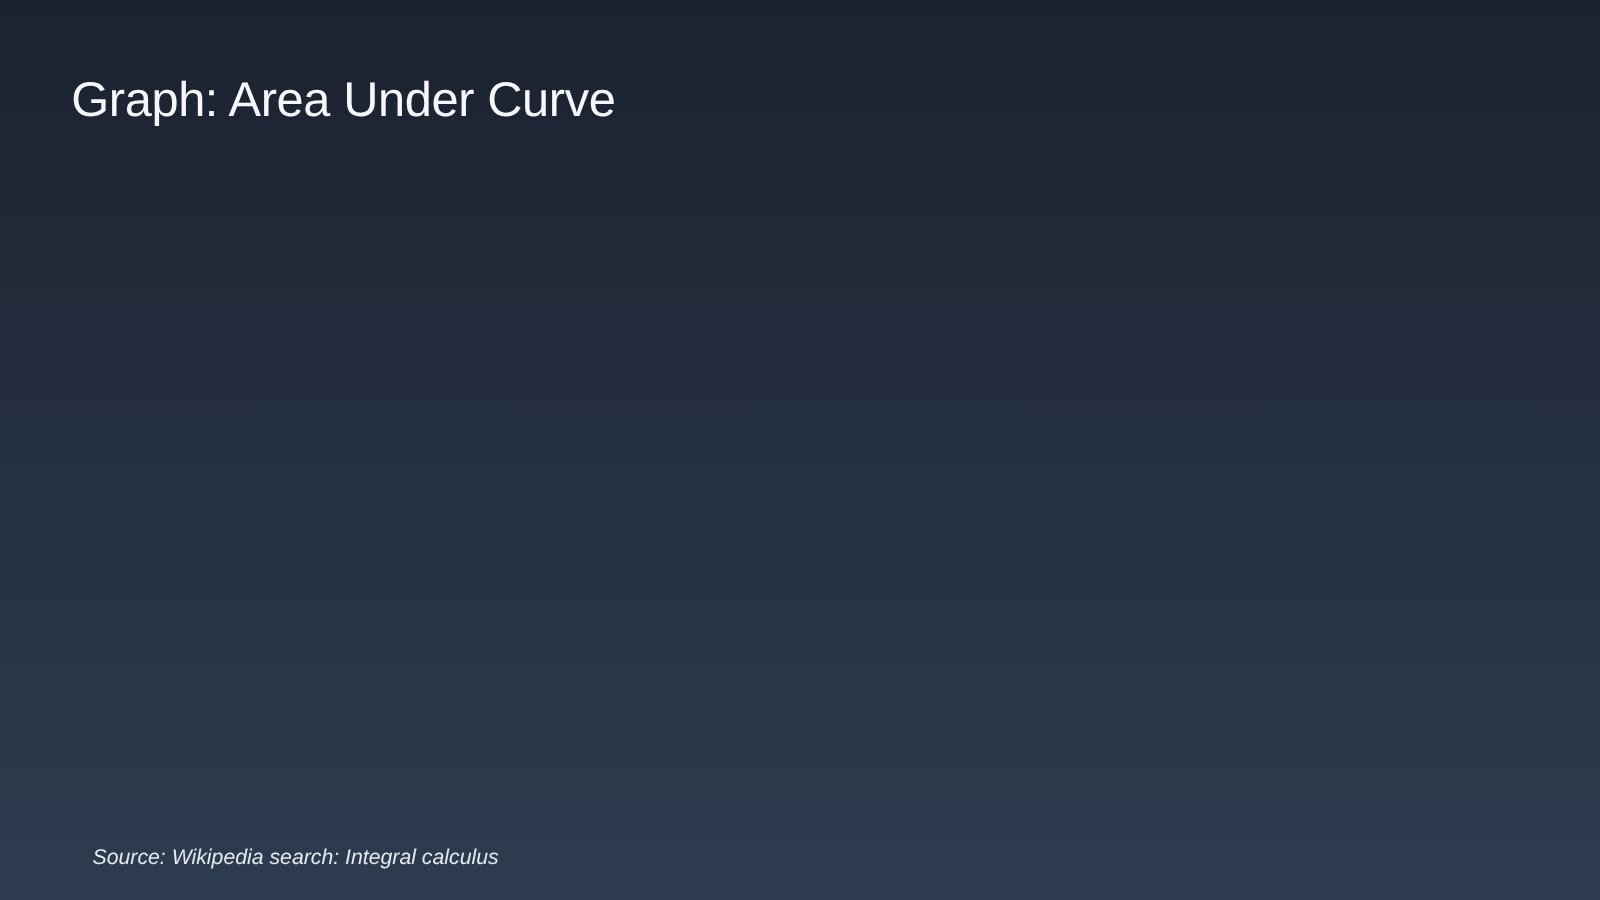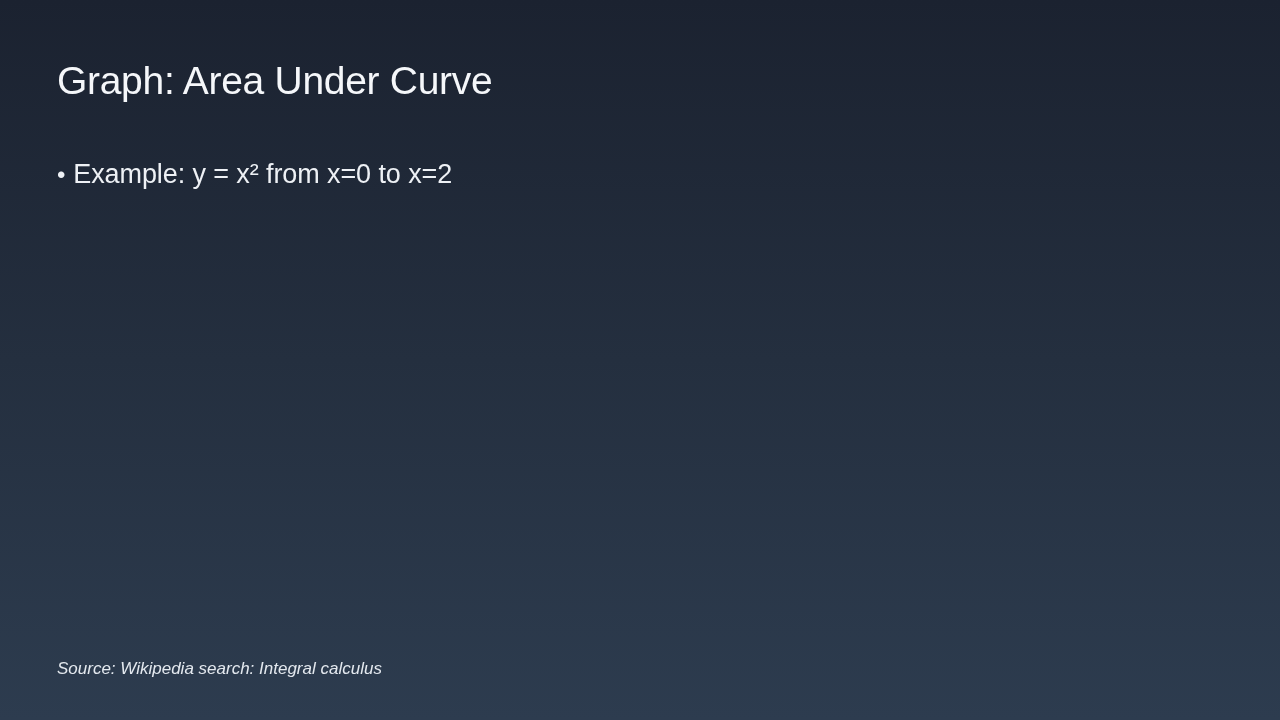--- a/index.html
+++ b/index.html
@@ -75,42 +75,39 @@
 
   .bullet-text {
     display: inline;
   }
 
   
   #source-note {
     position: absolute;
     left: 57px;
     top: 657px;
-    margin: 0;
+    margin: 17px;
     font-size: 17px;
     font-style: italic;
     font-weight: 400;
     line-height: 24px;
     color: #e4e9ef;
     white-space: nowrap;
   }
 </style>
 </head>
 <body>
 
 <div id="slide">
 
   <h1 id="slide-title">Graph: Area Under Curve</h1>
 
   <ul id="bullet-list">
 
 
 
-    <li class="bullet-item">
-      <span class="bullet-marker">•</span><span class="bullet-text">Example: y = x² from x=0 to x=2</span>
-    </li>
 
 
   </ul>
 
   <p id="source-note">Source: Wikipedia search: Integral calculus</p>
 
 </div>
 
 </body></html>

